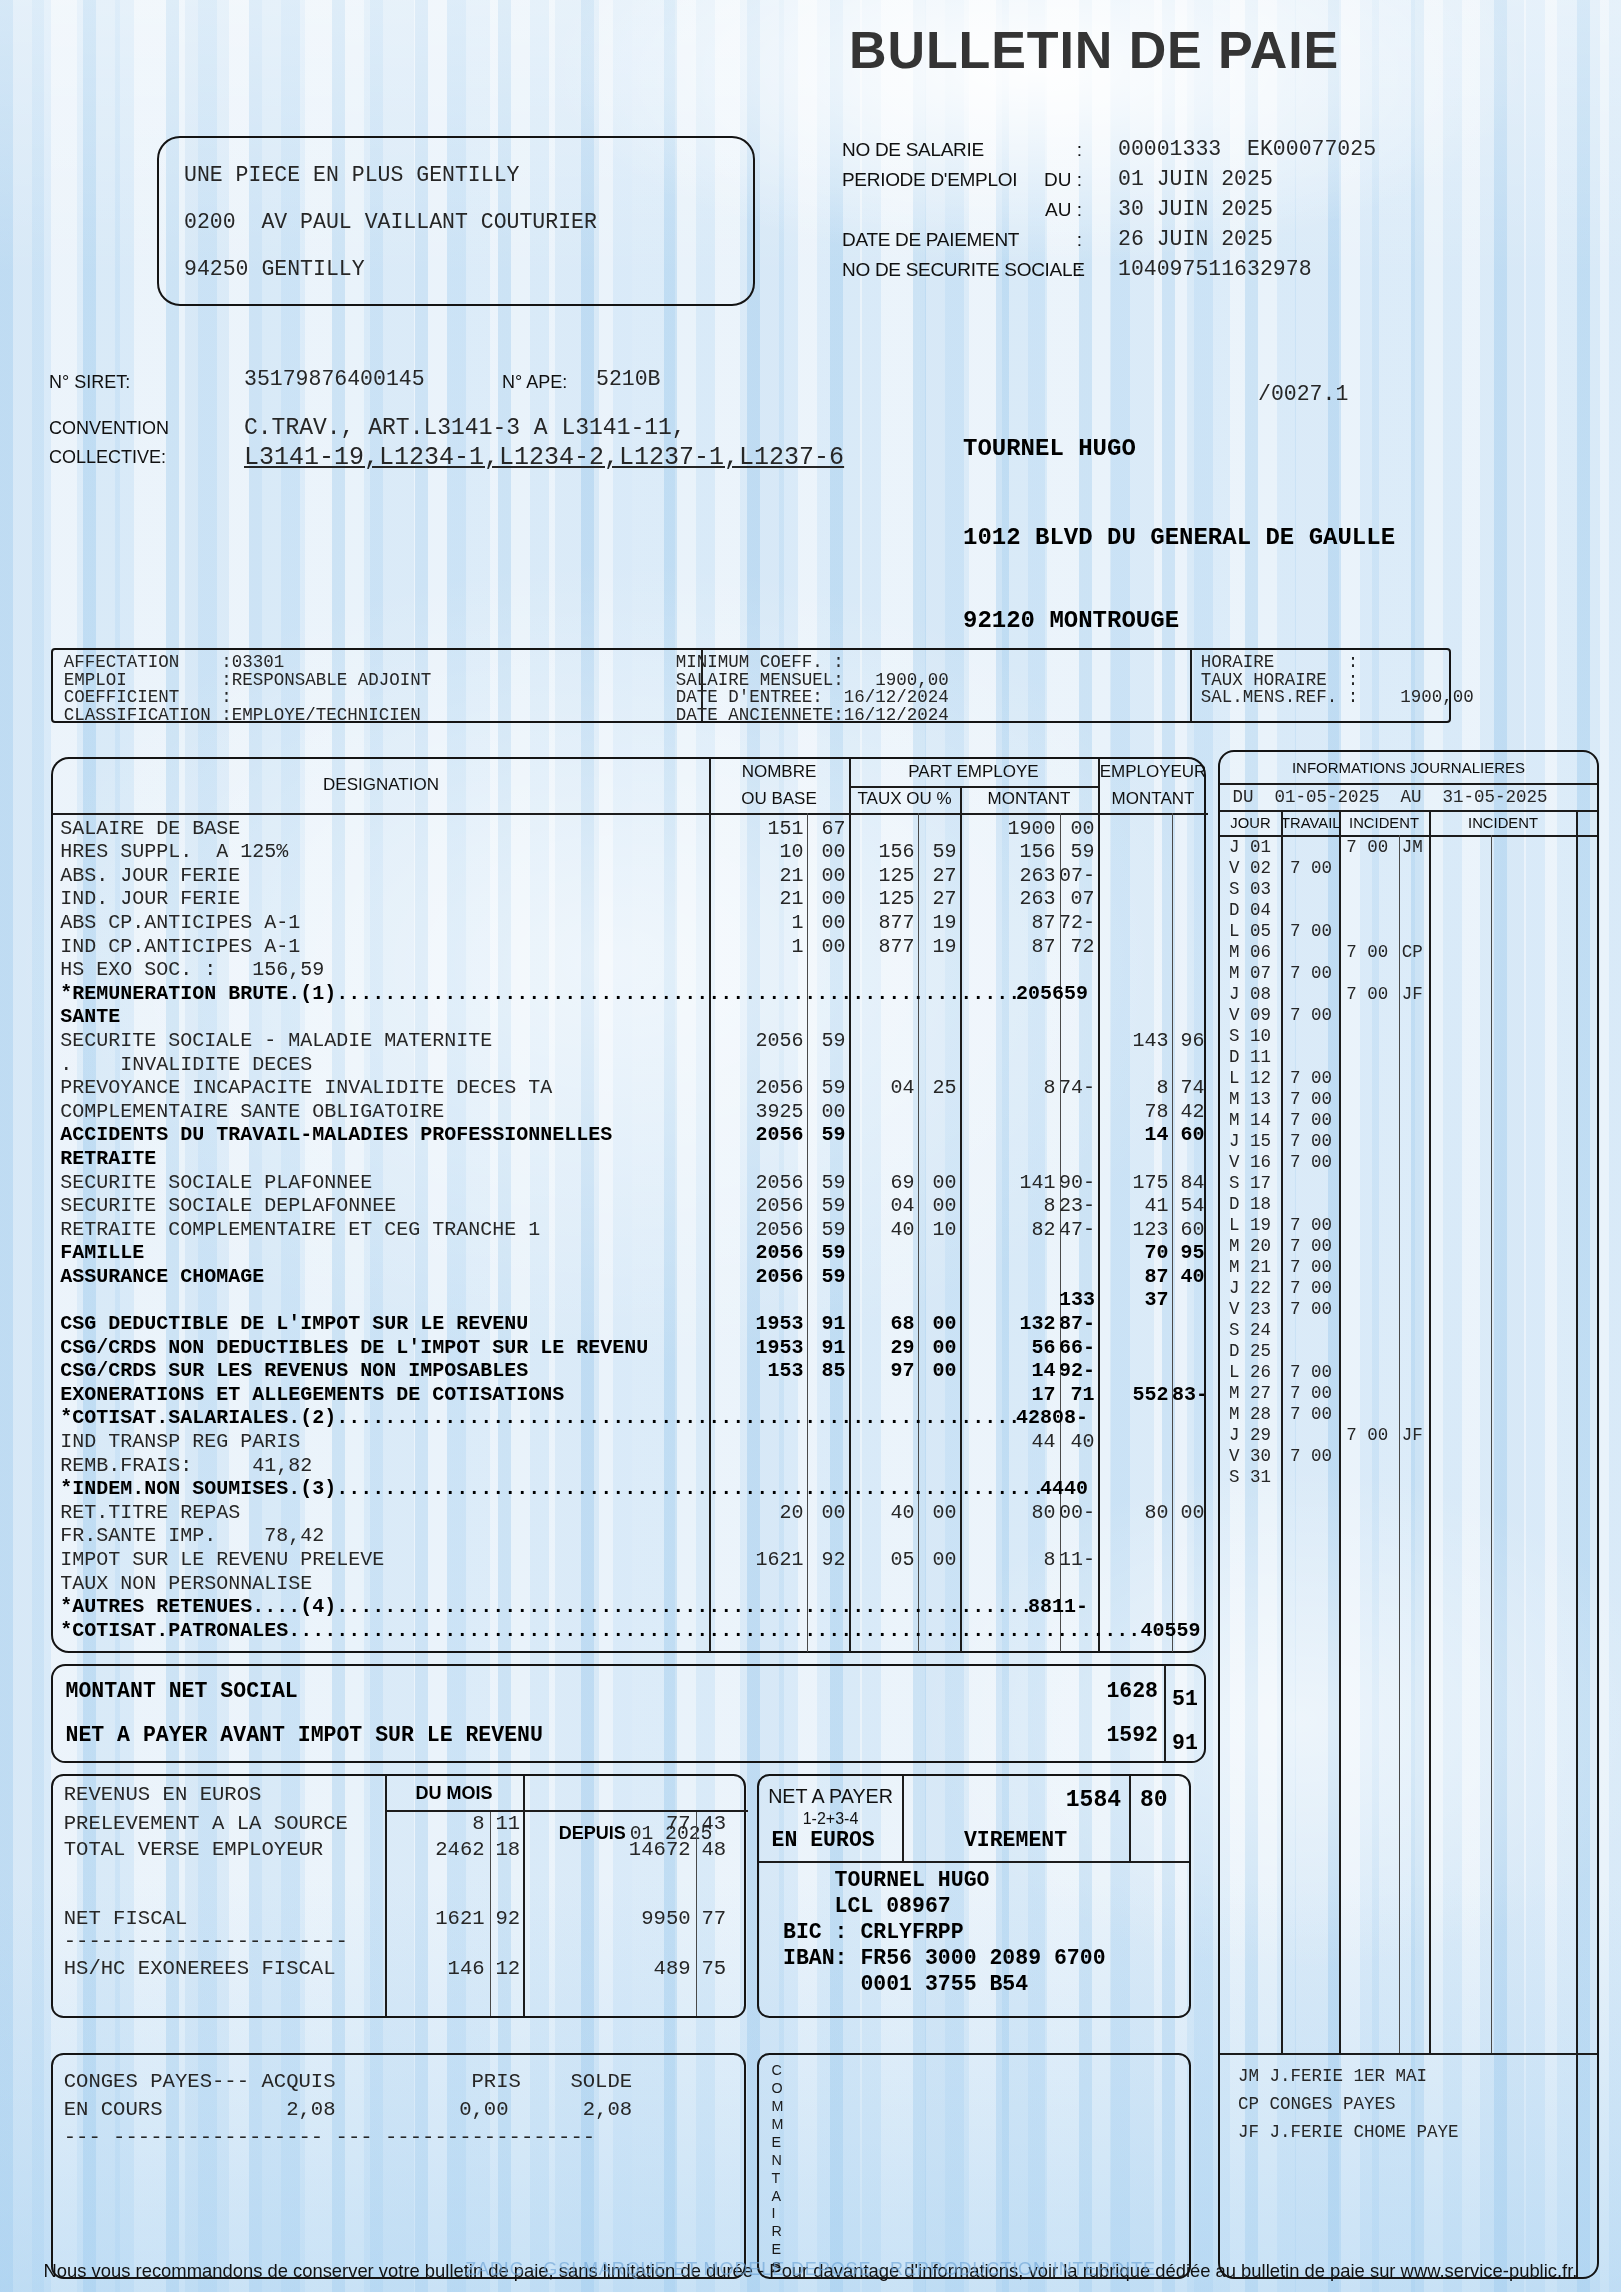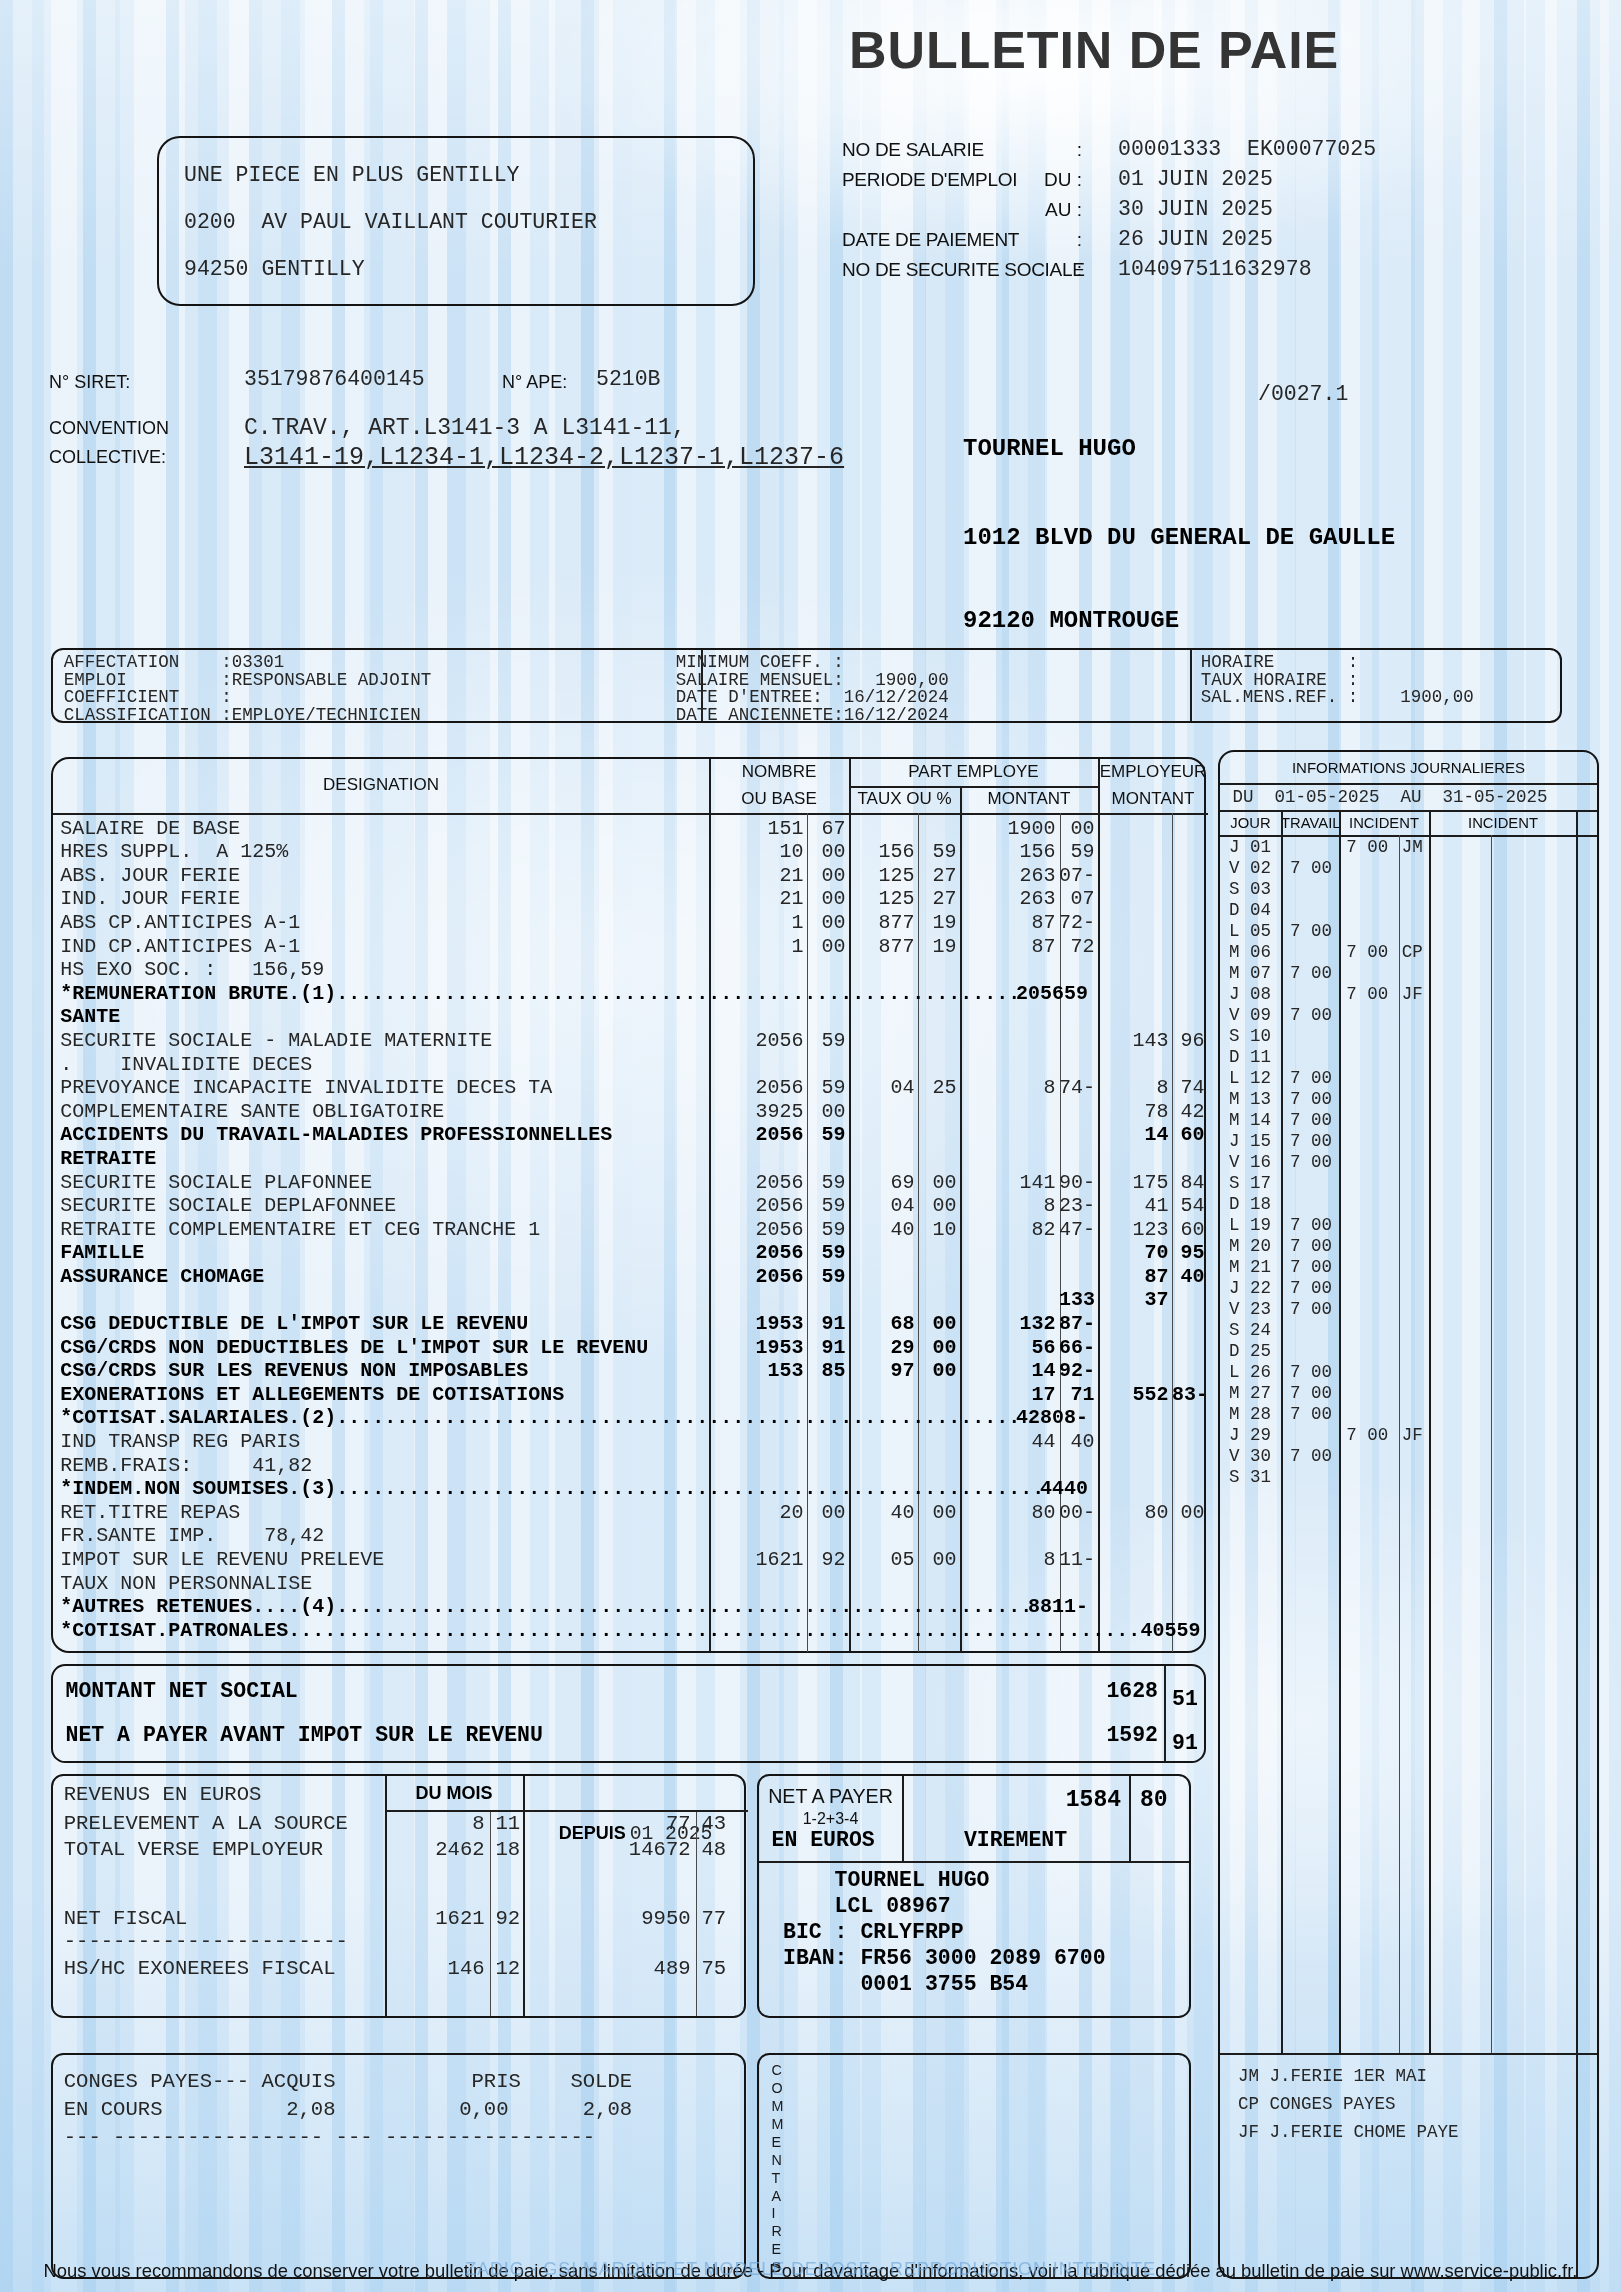--- a/index.html
+++ b/index.html
@@ -39,21 +39,21 @@
   .pi-value{position:absolute;left:276px;top:2.7px;font-size:21.5px;font-family:"Liberation Mono",monospace;color:#262626;white-space:pre;}
 
   
   .reg-label{font-size:18px;}
   .reg-value{font-size:21.5px;white-space:pre;}
 
   
   .emp{font-size:24px;font-weight:bold;color:#000;white-space:pre;}
 
   
-  #assignment-box{left:51px;top:648px;width:1511px;height:75px;border-radius:12px;border-width:2.7px;text-decoration:underline;}
+  #assignment-box{left:51px;top:648px;width:1400px;height:75px;border-radius:4px;border-width:2.7px;text-decoration:underline;}
   .as-col{position:absolute;top:1.8px;bottom:1.8px;padding:2.7px 0 0 10.7px;}
   .as-col .mono-line-sm{font-size:17.5px;line-height:17.5px;white-space:pre;font-family:"Liberation Mono",monospace;color:#262626;}
 
   
   #pay-table{left:51px;top:757px;width:1155px;height:896px;border-radius:18px;}
   #pt-header{position:absolute;left:0;top:0;width:100%;height:54px;font-size:17px;}
   #pt-header div{position:absolute;text-align:center;}
   #pay-table-body{position:absolute;left:0;top:54px;width:100%;height:839px;overflow:hidden;padding-top:3.6px;box-sizing:border-box;}
   .trow{display:grid;grid-template-columns:656px 98px 42px 69px 42px 99px 39px 74px 36px;height:23.6px;font-family:"Liberation Mono",monospace;font-size:20px;line-height:23.6px;color:#262626;}
   .trow .c{overflow:visible;}

